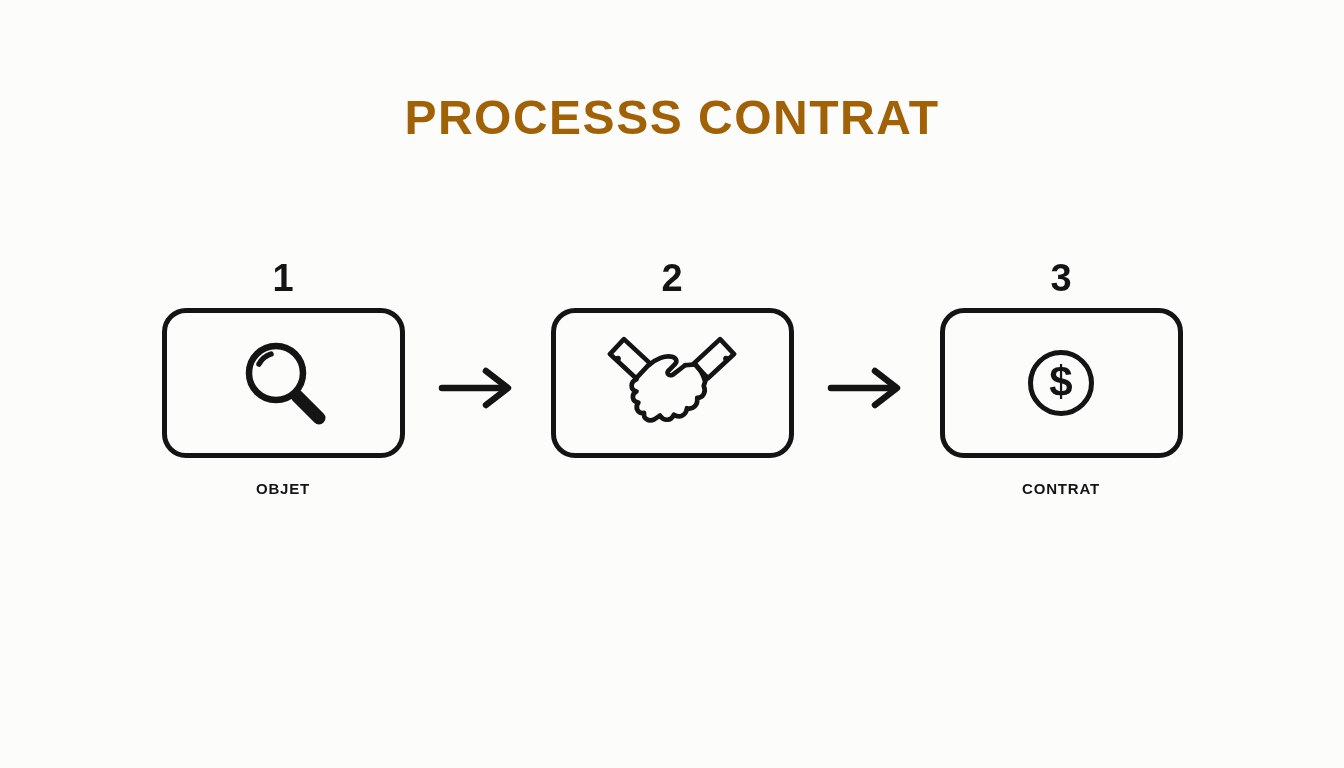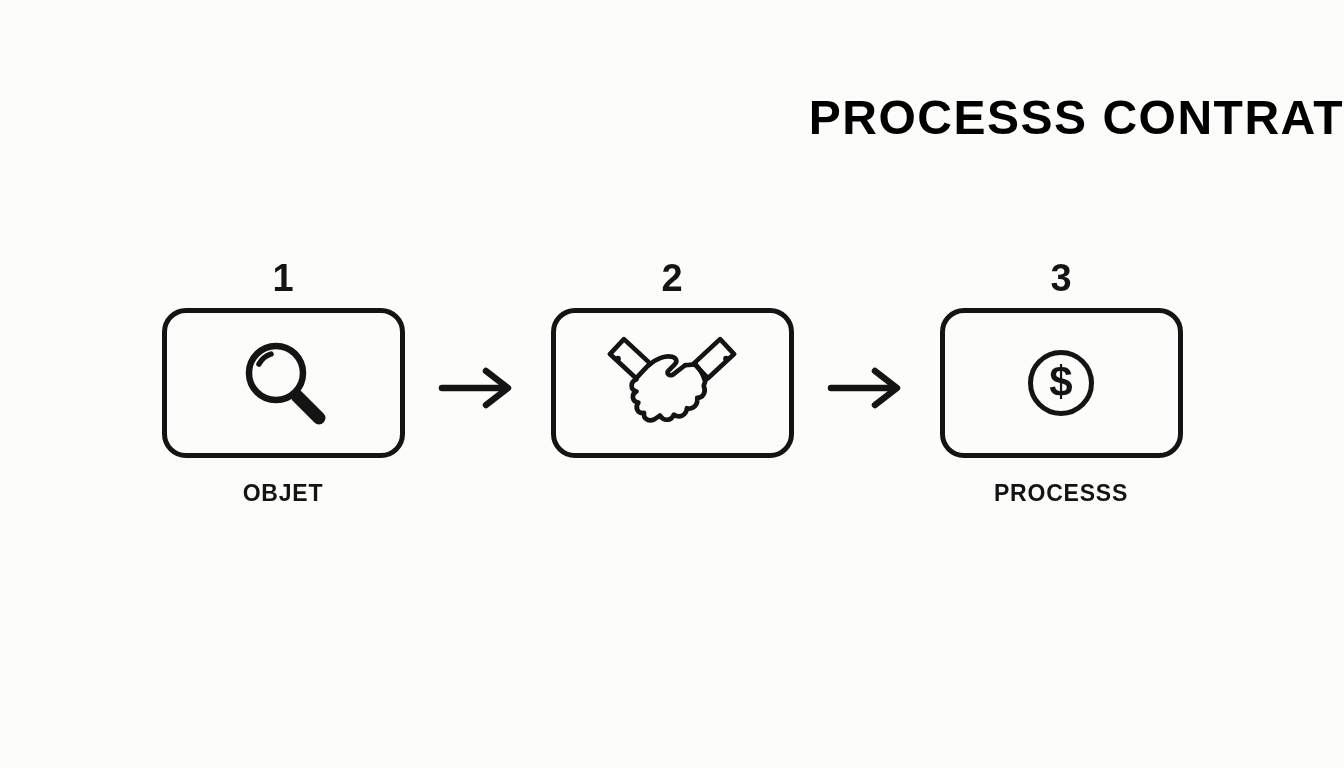--- a/index.html
+++ b/index.html
@@ -10,25 +10,25 @@
     color: #171717;
     overflow: hidden;
   }
   .page {
     position: relative;
     width: 1344px;
     height: 768px;
   }
   .title {
     margin-top: 90px;
-    text-align: right;
+    text-align: center;
     font-size: 48px;
     font-weight: bold;
     letter-spacing: 1.5px;
-    color: #000000;
+    color: #a16207;
   }
   .flow-row {
     margin-top: 114px;
     display: flex;
     justify-content: center;
     align-items: flex-start;
   }
   .step-col {
     width: 243px;
     display: flex;
@@ -47,21 +47,21 @@
     height: 150px;
     border: 5px solid #141414;
     border-radius: 24px;
     background: #fcfcfb;
     display: flex;
     align-items: center;
     justify-content: center;
   }
   .step-label {
     margin-top: 22px;
-    font-size: 23px;
+    font-size: 15px;
     font-weight: bold;
     letter-spacing: 0.8px;
     color: #141414;
     white-space: nowrap;
   }
   .arrow-wrap {
     width: 146px;
     display: flex;
     justify-content: center;
     margin-top: 105px;
@@ -151,17 +151,17 @@
       </span>
     </div>
 
     <div class="step-col">
       <div class="step-number">3</div>
       <div class="step-box">
         <span class="dollar-circle">
           <span class="dollar-symbol">$</span>
         </span>
       </div>
-      <div class="step-label">PROCESSS</div>
+      <div class="step-label">CONTRAT</div>
     </div>
 
   </div>
 </div>
 
 </body></html>

